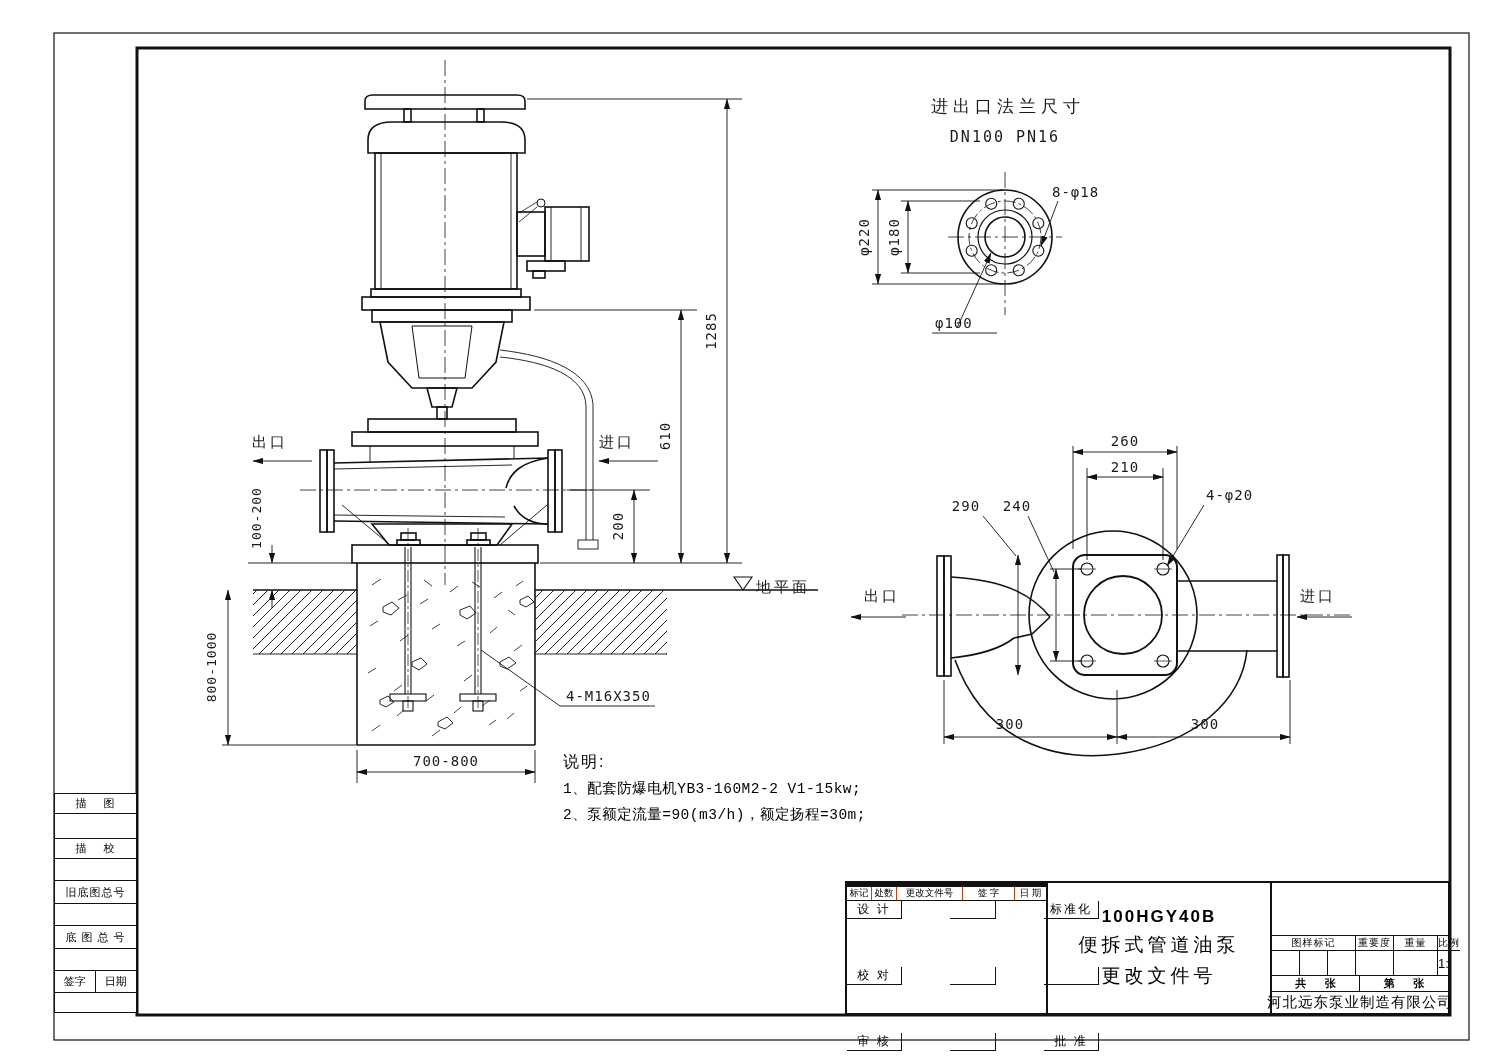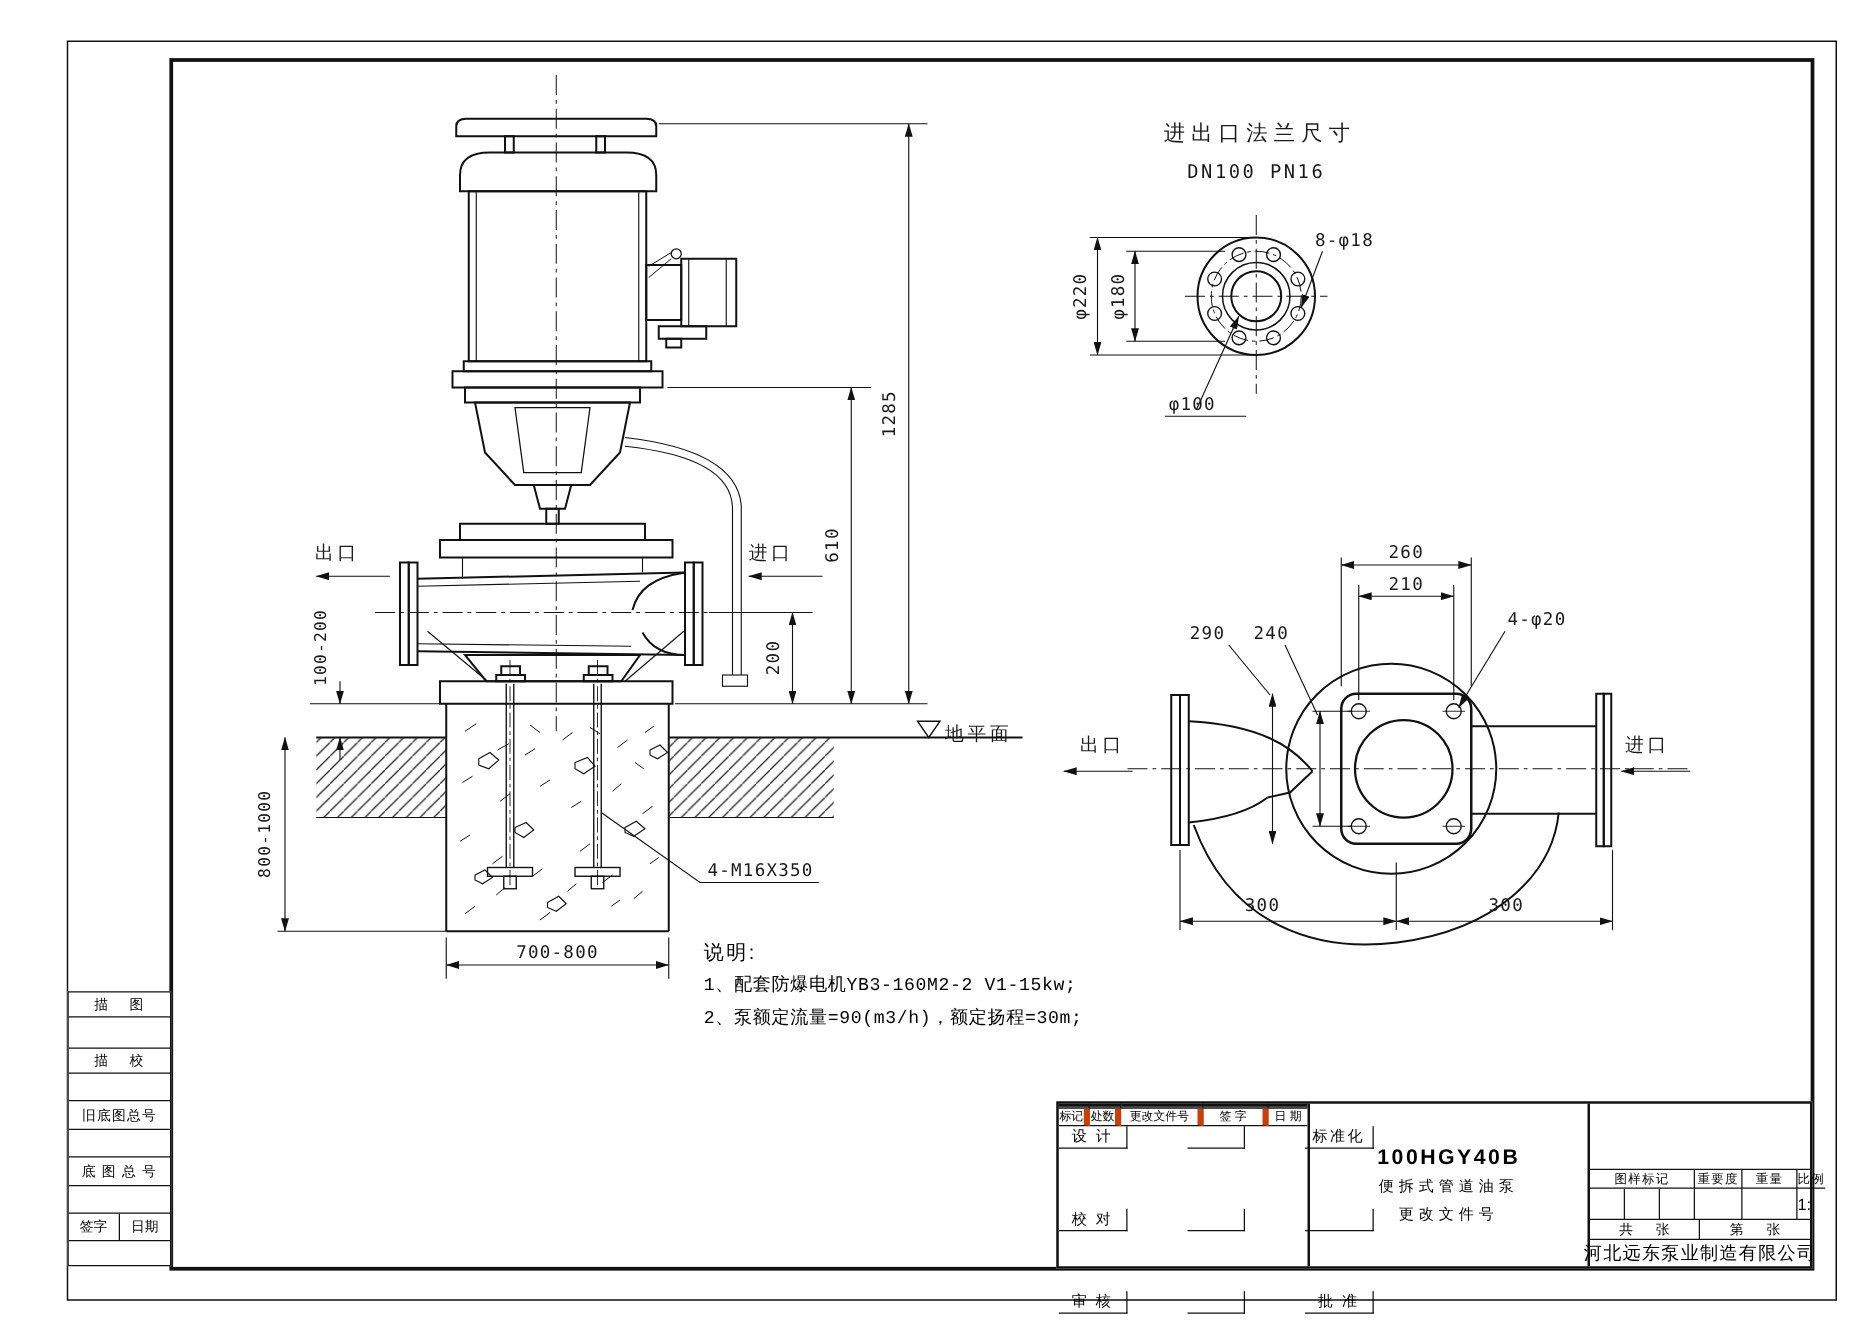--- a/index.html
+++ b/index.html
@@ -18,43 +18,43 @@
   .notes .ni{font-size:14.5px;line-height:25.5px;letter-spacing:.5px;white-space:nowrap;font-family:Liberation Mono, monospace;}
 
   
   .tblock{position:absolute;left:845px;top:881px;width:605px;height:134px;
           border:2.5px solid #111;box-sizing:border-box;display:flex;background:#fff;}
   .tb-left{width:201px;border-right:2px solid #111;box-sizing:border-box;display:flex;flex-direction:column;}
   .revgrid{height:52px;display:grid;grid-template-columns:25px 25px 66px 52px 1fr;grid-template-rows:repeat(4,1fr);}
   .revgrid>div{border-right:1px solid #111;border-bottom:1px solid #111;}
   .revgrid>div.nr{border-right:none;}
   .revhdr{height:15px;display:grid;grid-template-columns:25px 25px 66px 52px 1fr;}
-  .revhdr>div{border-right:5px solid #c2410c;border-bottom:1px solid #111;font-size:9.5px;
+  .revhdr>div{border-right:1px solid #c2410c;border-bottom:1px solid #111;font-size:9.5px;
               display:flex;align-items:center;justify-content:center;white-space:nowrap;overflow:hidden;}
   .revhdr>div.nr{border-right:none;}
   .appr{flex:1;display:grid;grid-template-columns:55px 46px 55px 1fr;grid-auto-rows:1fr;gap:48px;}
   .appr>div{border-right:1px solid #111;border-bottom:1px solid #111;font-size:12px;letter-spacing:2px;
             display:flex;align-items:center;justify-content:center;white-space:nowrap;}
   .appr>div.nr{border-right:none;}
   .appr>div.nb{border-bottom:none;}
   .tb-mid{flex:1;border-right:2px solid #111;box-sizing:border-box;display:flex;flex-direction:column;
           align-items:center;justify-content:center;gap:5px;}
   .tb-mid .l1{font:bold 17px "Liberation Sans",sans-serif;letter-spacing:2px;}
-  .tb-mid .l2{font-size:12px;letter-spacing:4px;}
+  .tb-mid .l2{font-size:19px;letter-spacing:4px;}
   .tb-right{width:176px;display:flex;flex-direction:column;}
   .tr-empty{height:52px;border-bottom:1px solid #111;}
   .tr-hdr{height:15px;display:grid;grid-template-columns:84px 38px 44px 1fr;}
   .tr-hdr>div{border-right:1px solid #111;border-bottom:1px solid #111;font-size:10px;letter-spacing:1px;
               display:flex;align-items:center;justify-content:center;white-space:nowrap;}
   .tr-hdr>div.nr{border-right:none;}
   .tr-box{height:25px;display:grid;grid-template-columns:28px 28px 28px 38px 44px 1fr;}
   .tr-box>div{border-right:1px solid #111;border-bottom:1px solid #111;font-size:13px;
               display:flex;align-items:center;justify-content:center;}
   .tr-box>div.nr{border-right:none;}
-  .tr-sheets{height:15px;display:grid;grid-template-columns:1fr 1fr;}
+  .tr-sheets{height:15px;display:grid;grid-template-columns:1fr 1fr;font-weight:bold;}
   .tr-sheets>div{border-right:1px solid #111;border-bottom:1px solid #111;font-size:11px;
                  display:flex;align-items:center;justify-content:center;white-space:pre;}
   .tr-sheets>div.nr{border-right:none;}
   .tr-co{flex:1;display:flex;align-items:center;justify-content:center;font-size:14.5px;letter-spacing:1px;white-space:nowrap;}
 
   
   .mtable{position:absolute;left:54px;top:793px;width:83px;height:220px;border:1.5px solid #111;
           box-sizing:border-box;display:flex;flex-direction:column;background:#fff;}
   .mrow{border-bottom:1px solid #111;display:flex;align-items:center;justify-content:center;
         font-size:11px;letter-spacing:1px;white-space:pre;box-sizing:border-box;}

